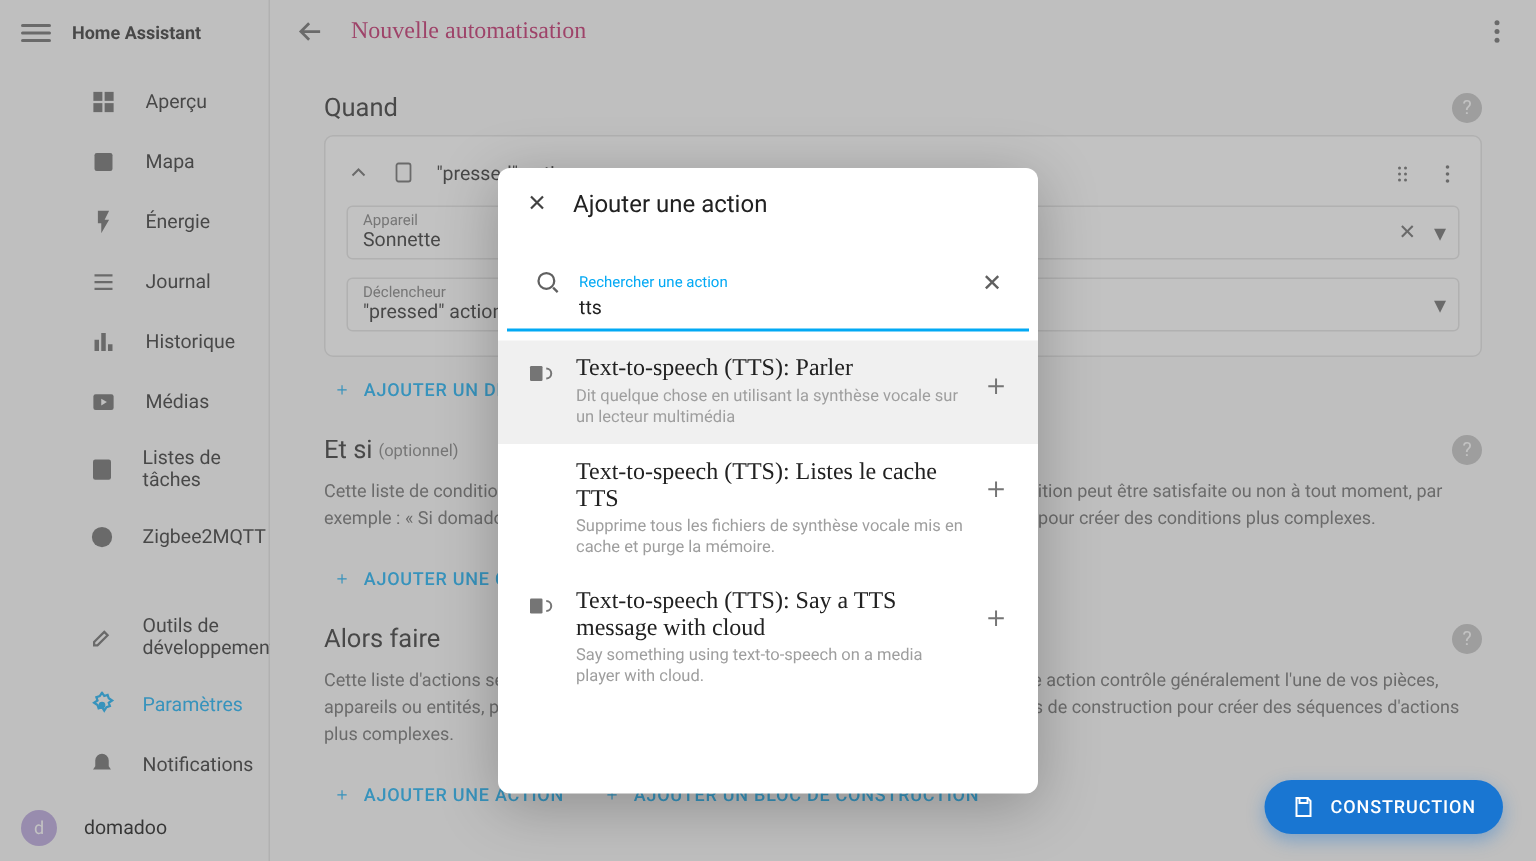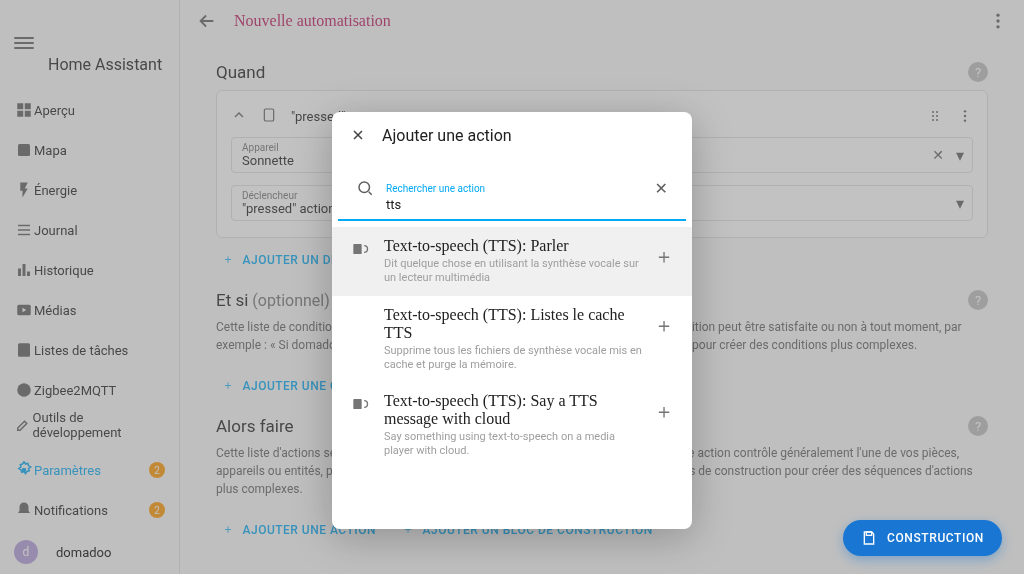--- a/index.html
+++ b/index.html
@@ -1,41 +1,41 @@
 <!DOCTYPE html>
 <html><head>
 <meta charset="utf-8">
 <style>
 * { box-sizing: border-box; margin: 0; padding: 0; font-family: -apple-system, BlinkMacSystemFont, "Segoe UI", Roboto, sans-serif; }
 body { width: 1024px; height: 574px; overflow: hidden; background: #fafafa; position: relative; }
 .sidebar { position: absolute; left: 0; top: 0; width: 180px; height: 100%; background: #fafafa; border-right: 1px solid #e0e0e0; display: flex; flex-direction: column; }
 .sidebar-header { display: flex; align-items: center; padding: 12px 14px; gap: 14px; }
 .menu-icon { width: 20px; height: 20px; display: flex; flex-direction: column; justify-content: center; gap: 3px; }
 .menu-icon span { height: 2px; background: #606060; border-radius: 1px; }
-.brand { font-size: 16px; font-weight: 400; color: #212121; margin-top: 43px; }
+.brand { font-size: 12px; font-weight: 700; color: #212121; }
 .sidebar-items { flex: 1; overflow-y: auto; padding: 4px 0; }
-.sidebar-item { display: flex; align-items: center; padding: 10px 14px; font-size: 13px; color: #212121; cursor: pointer; }
+.sidebar-item { display: flex; align-items: center; padding: 10px 14px; gap: 18px; font-size: 13px; color: #212121; cursor: pointer; margin-left: 45px; }
 .sidebar-item .icon { width: 20px; height: 20px; display: flex; align-items: center; justify-content: center; color: #606060; }
 .sidebar-item.active { color: #03a9f4; }
 .sidebar-item.active .icon { color: #03a9f4; }
 .sidebar-item .badge { margin-left: auto; background: #ff9800; color: #fff; border-radius: 10px; font-size: 10px; width: 16px; height: 16px; display: flex; align-items: center; justify-content: center; }
 .sidebar-bottom { border-top: 1px solid transparent; }
 .profile-row { display: flex; align-items: center; padding: 10px 14px; gap: 18px; font-size: 13px; }
 .avatar { width: 24px; height: 24px; border-radius: 50%; background: #b39ddb; color: #fff; display: flex; align-items: center; justify-content: center; font-size: 12px; }
 
 .main { position: absolute; left: 180px; top: 0; right: 0; height: 100%; background: #fafafa; overflow: hidden; }
 .topbar { display: flex; align-items: center; padding: 10px 16px; gap: 16px; }
 .back-icon { width: 22px; height: 22px; color: #606060; cursor: pointer; }
 .page-title { font-size: 16px; color: #be185d; font-family: Liberation Serif, serif; }
 .top-more { margin-left: auto; color: #606060; cursor: pointer; }
 
 .content { padding: 8px 36px 20px 36px; }
 .section-head { display: flex; align-items: center; margin: 12px 0 8px 0; text-align: right; }
 .section-title { font-size: 17px; color: #212121; }
-.optional { font-size: 16px; color: #757575; margin-left: 4px; }
+.optional { font-size: 11px; color: #757575; margin-left: 4px; }
 .help-icon { margin-left: auto; width: 20px; height: 20px; border-radius: 50%; background: #bdbdbd; color: #fff; display: flex; align-items: center; justify-content: center; font-size: 13px; }
 
 .card { background: #fff; border-radius: 6px; border: 1px solid #e0e0e0; padding: 10px 14px; }
 .card-row { display: flex; align-items: center; gap: 12px; padding: 6px 0; }
 .chevron { width: 18px; height: 18px; color: #606060; }
 .tag-icon { width: 18px; height: 18px; color: #606060; }
 .card-title { font-size: 13px; color: #212121; }
 .card-actions { margin-left: auto; display: flex; gap: 14px; color: #606060; }
 .field { border: 1px solid #e0e0e0; border-radius: 4px; padding: 4px 10px; position: relative; flex: 1; }
 .field-label { font-size: 10px; color: #757575; }

